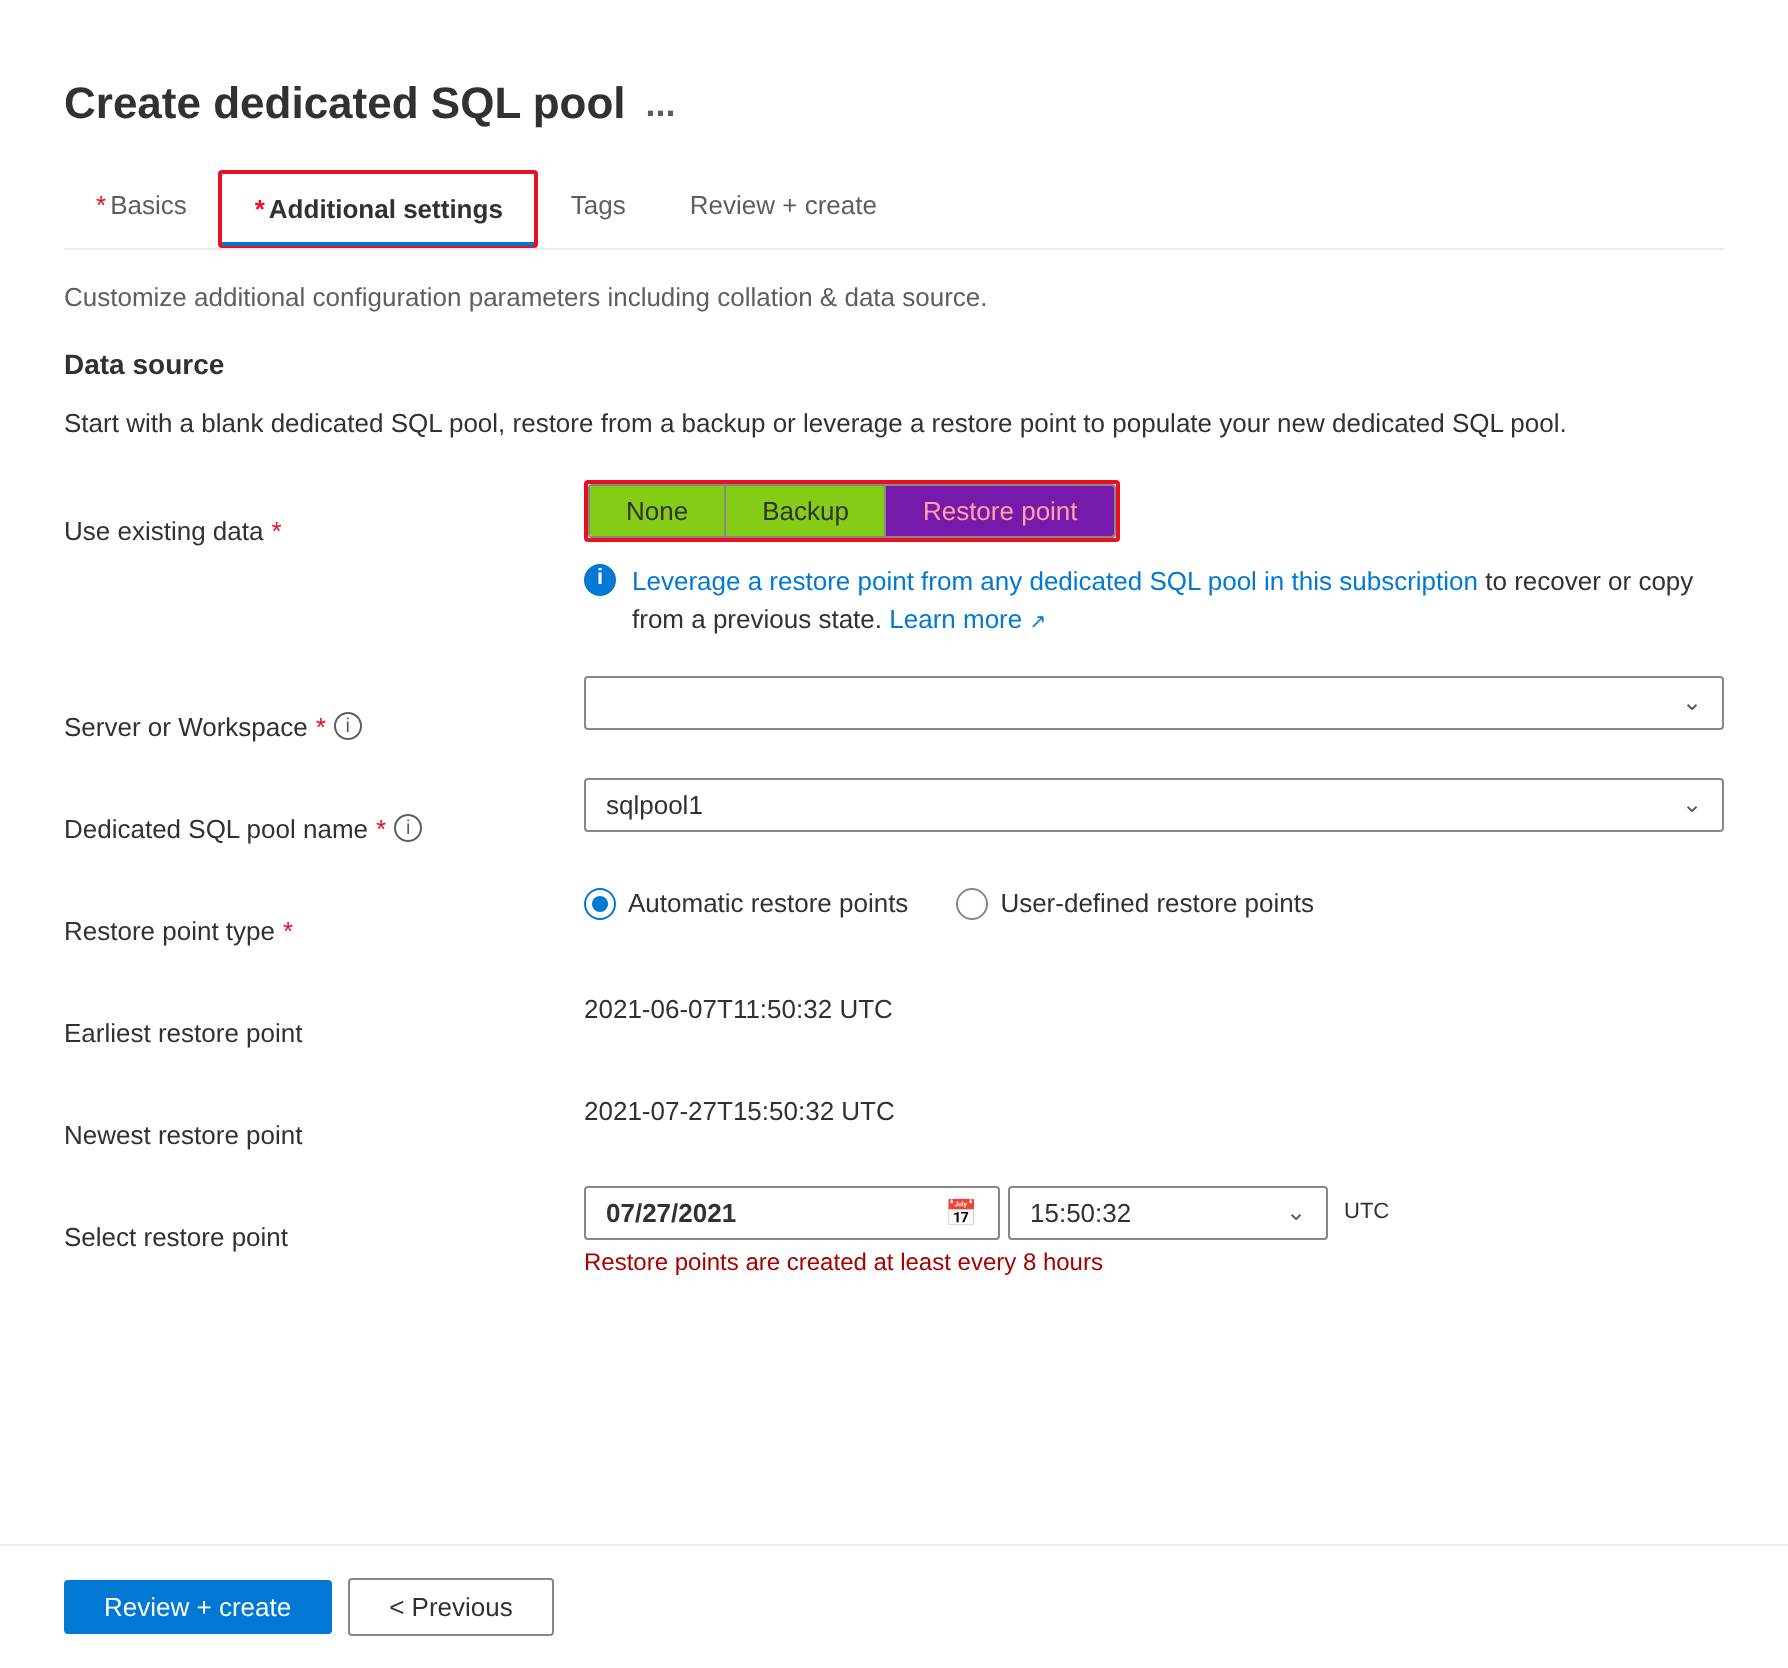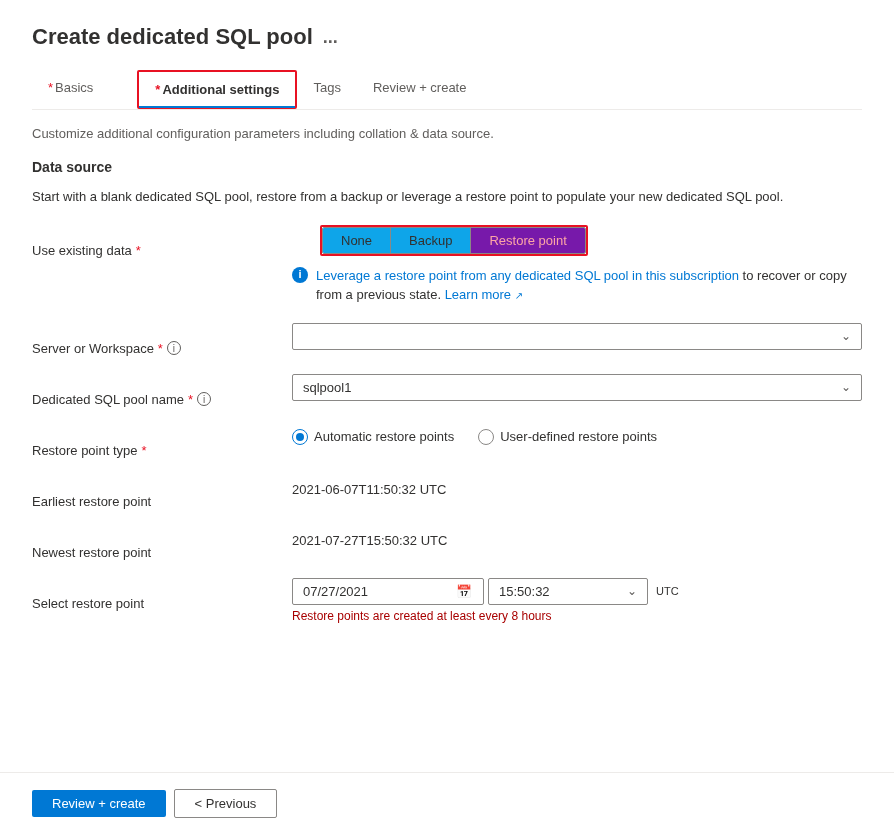--- a/index.html
+++ b/index.html
@@ -1,50 +1,50 @@
 <!DOCTYPE html>
 <html><head>
   <meta charset="utf-8">
   <style>
     * { box-sizing: border-box; margin: 0; padding: 0; }
     body { font-family: 'Segoe UI', Arial, sans-serif; font-size: 13px; color: #323130; background: #fff; }
-    .page { width: 894px; min-height: 834px; padding: 24px 32px; position: relative; }
+    .page { width: 894px; min-height: 834px; padding: 39px 32px; position: relative; }
     .page-title { font-size: 22px; font-weight: 600; color: #323130; margin-bottom: 20px; display: flex; align-items: center; gap: 10px; }
     .page-title-dots { font-size: 18px; color: #605e5c; }
     .tabs { display: flex; align-items: flex-start; gap: 0; border-bottom: 1px solid #edebe9; margin-bottom: 16px; }
     .tab { padding: 10px 16px; font-size: 13px; cursor: pointer; color: #605e5c; position: relative; white-space: nowrap; }
     .tab.active { color: #323130; font-weight: 600; }
     .tab.active::after { content: ''; position: absolute; bottom: -1px; left: 0; right: 0; height: 2px; background: #0078d4; }
     .tab .asterisk { color: #e81123; margin-right: 2px; }
     .subtitle { font-size: 13px; color: #605e5c; margin-bottom: 18px; }
     .section-title { font-size: 14px; font-weight: 600; color: #323130; margin-bottom: 12px; }
     .description { font-size: 13px; color: #323130; margin-bottom: 18px; line-height: 1.5; }
     .form-row { display: flex; align-items: flex-start; margin-bottom: 18px; }
     .form-label { width: 260px; font-size: 13px; color: #323130; padding-top: 6px; flex-shrink: 0; display: flex; align-items: center; gap: 4px; margin-top: 12px; }
     .form-label .asterisk { color: #e81123; }
     .form-label .info-icon { width: 14px; height: 14px; border: 1px solid #605e5c; border-radius: 50%; display: inline-flex; align-items: center; justify-content: center; font-size: 10px; color: #605e5c; cursor: pointer; }
     .form-control { flex: 1; }
     .toggle-group { display: flex; align-items: center; border: 1px solid #8a8886; border-radius: 2px; overflow: hidden; width: fit-content; }
-    .toggle-btn { padding: 5px 18px; font-size: 13px; cursor: pointer; background: #0ea5e9; color: #323130; border: none; outline: none; }
+    .toggle-btn { padding: 5px 18px; font-size: 13px; cursor: pointer; background: #84cc16; color: #323130; border: none; outline: none; }
     .toggle-btn.active { background: #7719aa; color: #fca5a5; font-weight: 500; }
     .toggle-btn:not(:last-child) { border-right: 1px solid #8a8886; }
-    .toggle-highlighted { border: 2px solid #e81123 !important; border-radius: 2px; margin-left: 28px; }
+    .toggle-highlighted { border: 2px solid #e81123 !important; border-radius: 2px; }
     .info-box { display: flex; align-items: flex-start; gap: 8px; margin-top: 10px; font-size: 13px; color: #323130; line-height: 1.5; }
     .info-box .info-circle { width: 16px; height: 16px; background: #0078d4; border-radius: 50%; display: inline-flex; align-items: center; justify-content: center; color: #fff; font-size: 11px; font-weight: 700; flex-shrink: 0; margin-top: 1px; }
     .info-box a { color: #0078d4; text-decoration: none; }
     .dropdown { display: flex; align-items: center; border: 1px solid #8a8886; border-radius: 2px; padding: 5px 10px; background: #fff; cursor: pointer; width: 100%; justify-content: space-between; }
     .dropdown-arrow { font-size: 12px; color: #605e5c; }
     .radio-group { display: flex; align-items: center; gap: 24px; padding-top: 4px; }
     .radio-option { display: flex; align-items: center; gap: 6px; cursor: pointer; font-size: 13px; }
     .radio-circle { width: 16px; height: 16px; border-radius: 50%; border: 1px solid #8a8886; display: flex; align-items: center; justify-content: center; flex-shrink: 0; }
     .radio-circle.checked { border-color: #0078d4; }
     .radio-circle.checked::after { content: ''; width: 8px; height: 8px; border-radius: 50%; background: #0078d4; }
     .static-value { font-size: 13px; color: #323130; padding-top: 6px; }
     .restore-point-row { display: flex; align-items: center; gap: 0; }
-    .date-input { display: flex; align-items: center; border: 1px solid #8a8886; border-radius: 2px; padding: 5px 10px; background: #fff; width: 192px; justify-content: space-between; }
+    .date-input { display: flex; align-items: center; border: 1px solid #8a8886; border-radius: 2px; padding: 5px 10px; background: #fff; width: 208px; justify-content: space-between; font-weight: bold; }
     .time-input { display: flex; align-items: center; border: 1px solid #8a8886; border-radius: 2px; padding: 5px 10px; background: #fff; width: 160px; justify-content: space-between; margin-left: 4px; }
     .utc-label { padding-left: 8px; font-size: 11px; color: #323130; }
     .restore-hint { font-size: 12px; color: #a80000; margin-top: 4px; }
     .bottom-bar { position: absolute; bottom: 0; left: 0; right: 0; border-top: 1px solid #edebe9; padding: 16px 32px; display: flex; gap: 8px; align-items: center; background: #fff; }
     .btn-primary { background: #0078d4; color: #fff; border: none; padding: 6px 20px; font-size: 13px; cursor: pointer; border-radius: 2px; font-weight: 500; }
     .btn-secondary { background: #fff; color: #323130; border: 1px solid #8a8886; padding: 6px 20px; font-size: 13px; cursor: pointer; border-radius: 2px; }
   </style>
 </head>
 <body>
 

